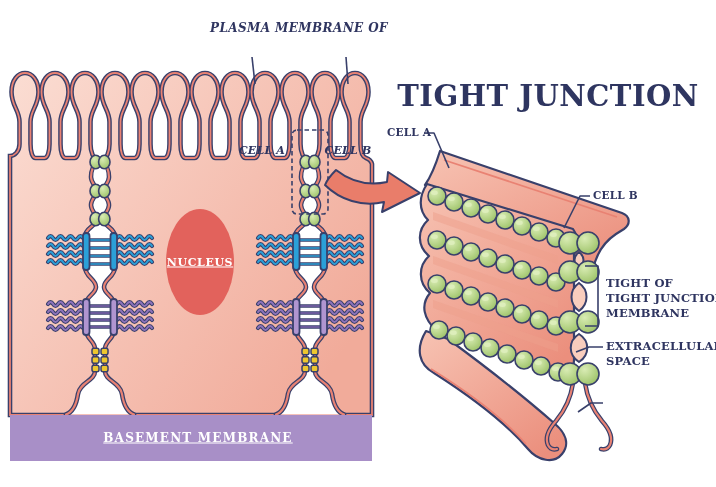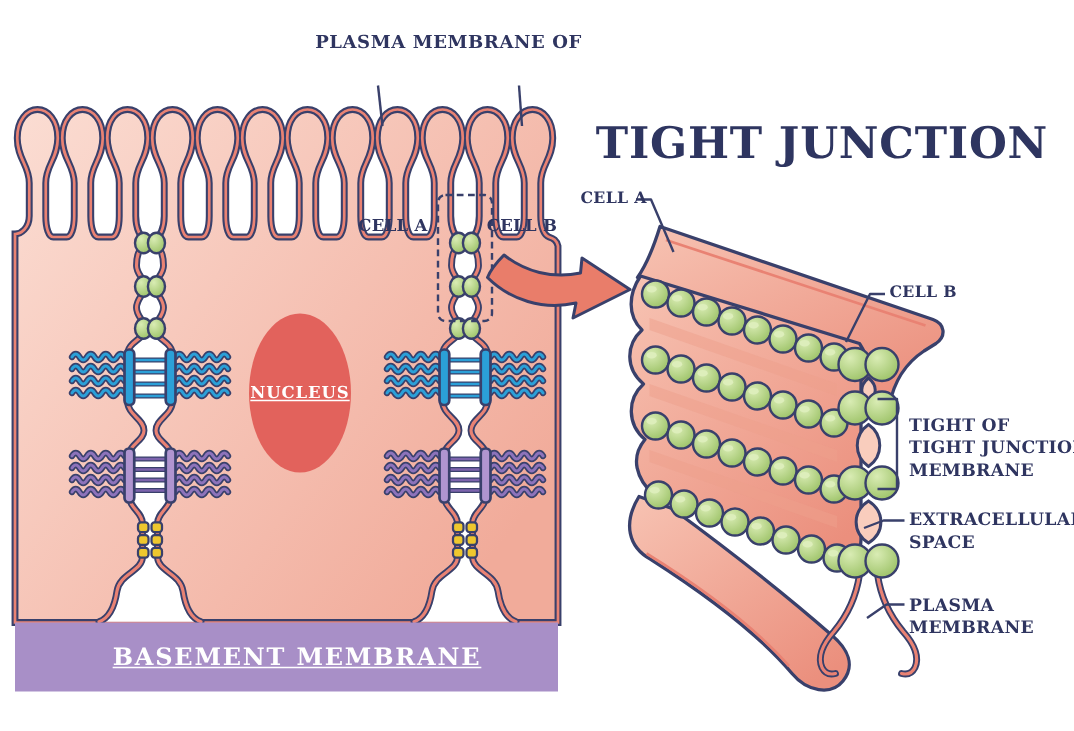--- a/index.html
+++ b/index.html
@@ -1,28 +1,28 @@
 <!DOCTYPE html>
 <html><head>
 <meta charset="utf-8">
 <style>
   html,body{margin:0;padding:0;background:#ffffff;}
   .stage{position:relative;width:716px;height:487px;background:#fff;overflow:hidden;
          font-family:"DejaVu Serif",serif;}
   .art{position:absolute;left:0;top:0;}
   .lbl{position:absolute;font-weight:bold;font-size:11px;color:#2f3560;
        letter-spacing:.2px;white-space:nowrap;line-height:13px;}
-  .lbl.center{transform:translateX(-50%);text-align:left;}
+  .lbl.center{transform:translateX(-50%);text-align:left;font-style:italic;}
   .lbl.mid{transform:translate(-50%,-50%);text-align:center;}
   .lbl.white{color:#ffffff;text-decoration:underline;}
   #lbl-plasma-adjacent{left:299px;top:21px;font-size:12px;line-height:15px;letter-spacing:.4px;}
   #lbl-cell-a-left{left:262px;top:144px;}
   #lbl-cell-b-left{left:348px;top:144px;}
   #lbl-nucleus{left:200px;top:262px;font-size:11px;letter-spacing:.6px;}
-  #lbl-basement{left:198px;top:438px;font-size:16px;letter-spacing:1.2px;}
+  #lbl-basement{left:198px;top:438px;font-size:12px;letter-spacing:1.2px;}
   #lbl-title{left:548px;top:96px;font-size:29px;letter-spacing:.5px;color:#2e3560;}
   #lbl-cell-a-right{left:387px;top:126px;font-size:10.5px;}
   #lbl-cell-b-right{left:593px;top:189px;font-size:10.5px;}
   #lbl-groups{left:606px;top:276px;font-size:11.5px;line-height:15px;}
   #lbl-extracellular{left:606px;top:339px;font-size:11.5px;line-height:15px;}
   #lbl-plasma-right{left:606px;top:396px;font-size:11.5px;line-height:15px;}
 
   
   .cellmain{fill:url(#gCell);stroke:#39406b;stroke-width:4.6;}
   .mem{fill:none;stroke:#39406b;stroke-width:4.6;stroke-linecap:round;}
@@ -270,18 +270,14 @@
 <div class="lbl" id="lbl-cell-b-right">CELL B</div>
 <div class="lbl" id="lbl-groups">
   <span>TIGHT OF</span><br>
   <span>TIGHT JUNCTION</span><br>
   <span>MEMBRANE</span>
 </div>
 <div class="lbl" id="lbl-extracellular">
   <span>EXTRACELLULAR</span><br>
   <span>SPACE</span>
 </div>
-<div class="lbl" id="lbl-plasma-right">
-  <span>PLASMA</span><br>
-  <span>MEMBRANE</span>
-</div>
 
 </div>
 
 </body></html>

